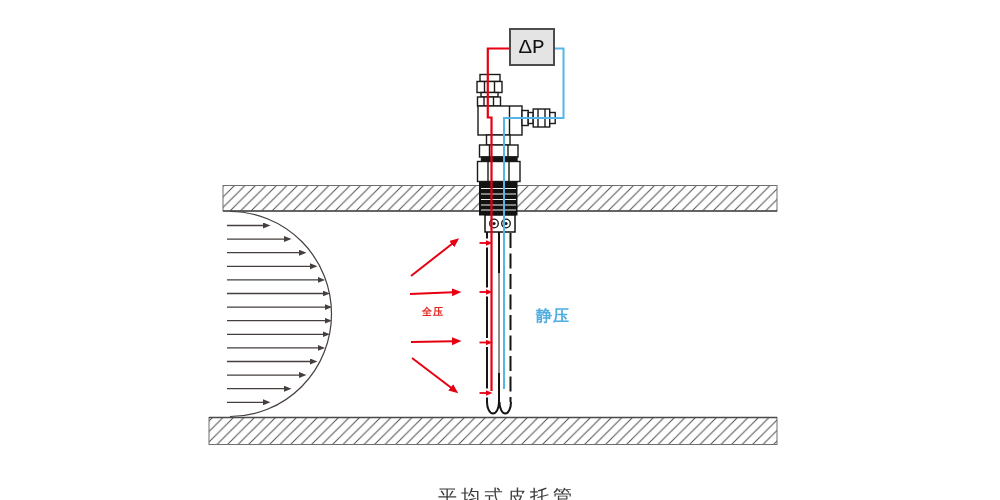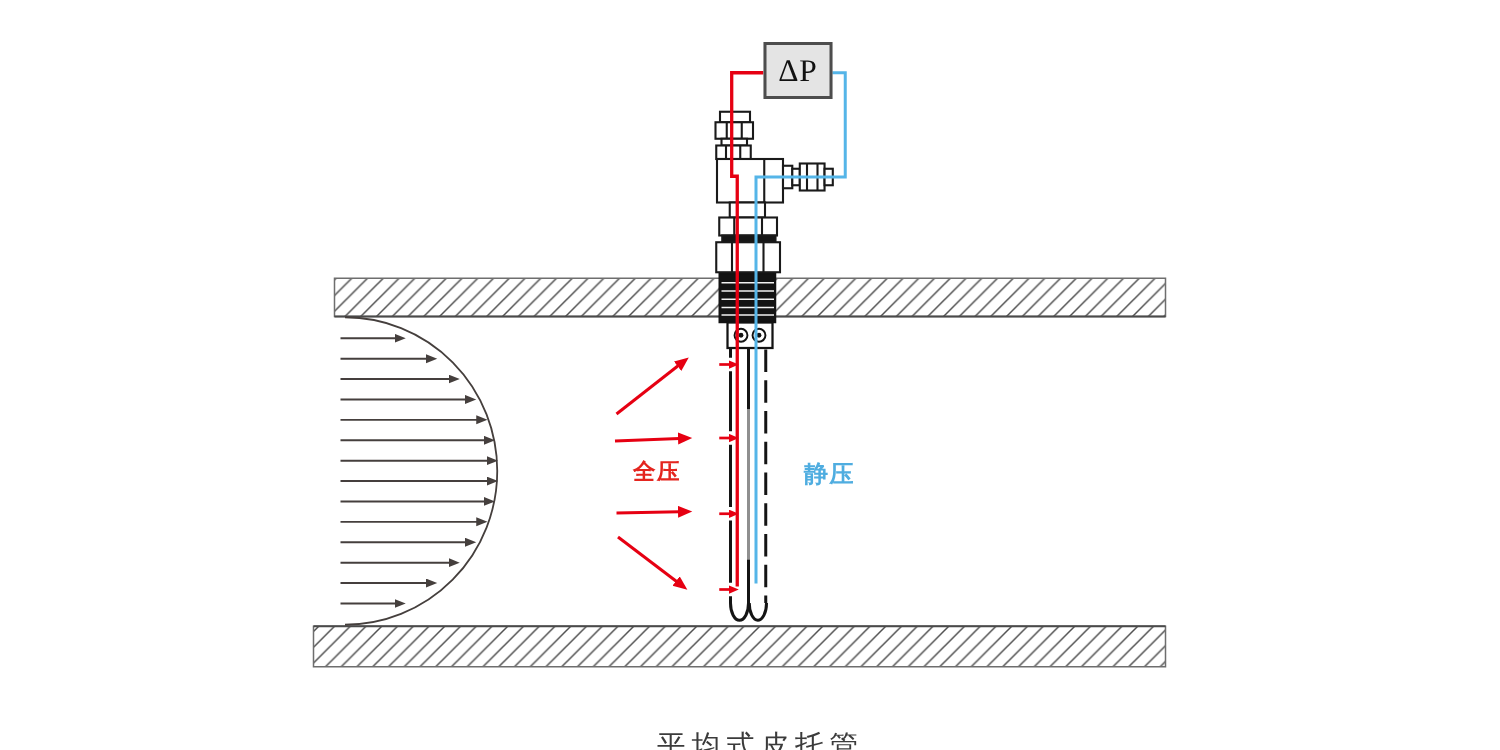--- a/index.html
+++ b/index.html
@@ -1,29 +1,29 @@
 <!DOCTYPE html>
 <html style="--red: #e60012; --red-label: #e4251f; --blue: #55b5e8; --blue-label: #4fade0; --profile: #453f3d; --dp-fill: #e4e4e4; --dp-border: #4d4d4d; --caption: #3b3b3b;"><head>
 <meta charset="utf-8">
 <style>
   html,body{margin:0;padding:0;background:#fff;}
   .stage{
     position:relative;width:1000px;height:500px;background:#fff;overflow:hidden;
-    font-family:Liberation Serif, serif;
+    font-family:Liberation Mono, monospace;
   }
   .stage svg{position:absolute;left:0;top:0;}
   .dp-box{
     position:absolute;left:509px;top:28px;width:46px;height:38px;
     box-sizing:border-box;background:var(--dp-fill,#e4e4e4);
     border:2px solid var(--dp-border,#4d4d4d);
     display:flex;align-items:center;justify-content:center;
     font-size:21px;color:#111;letter-spacing:.5px;
   }
   .lbl{position:absolute;font-weight:bold;line-height:1;}
-  .lbl-total{left:422px;top:308px;font-size:15px;color:var(--red-label,#e4251f);letter-spacing:1px;}
+  .lbl-total{left:422px;top:308px;font-size:10px;color:var(--red-label,#e4251f);letter-spacing:1px;}
   .lbl-static{left:536px;top:309px;font-size:16px;color:var(--blue-label,#4fade0);letter-spacing:1px;}
   .caption{
     position:absolute;left:0;right:0;top:484px;text-align:center;
     font-size:19px;color:var(--caption,#3b3b3b);letter-spacing:4px;padding-left:14px;
   }
   
   .red-path{stroke:var(--red,#e60012);stroke-width:2.2;fill:none;}
   .blue-path{stroke:var(--blue,#55b5e8);stroke-width:2;fill:none;}
   #flow-arrows line{stroke:var(--profile,#453f3d);stroke-width:1.3;}
   #impact-arrows line{stroke:var(--red,#e60012);stroke-width:2;}

